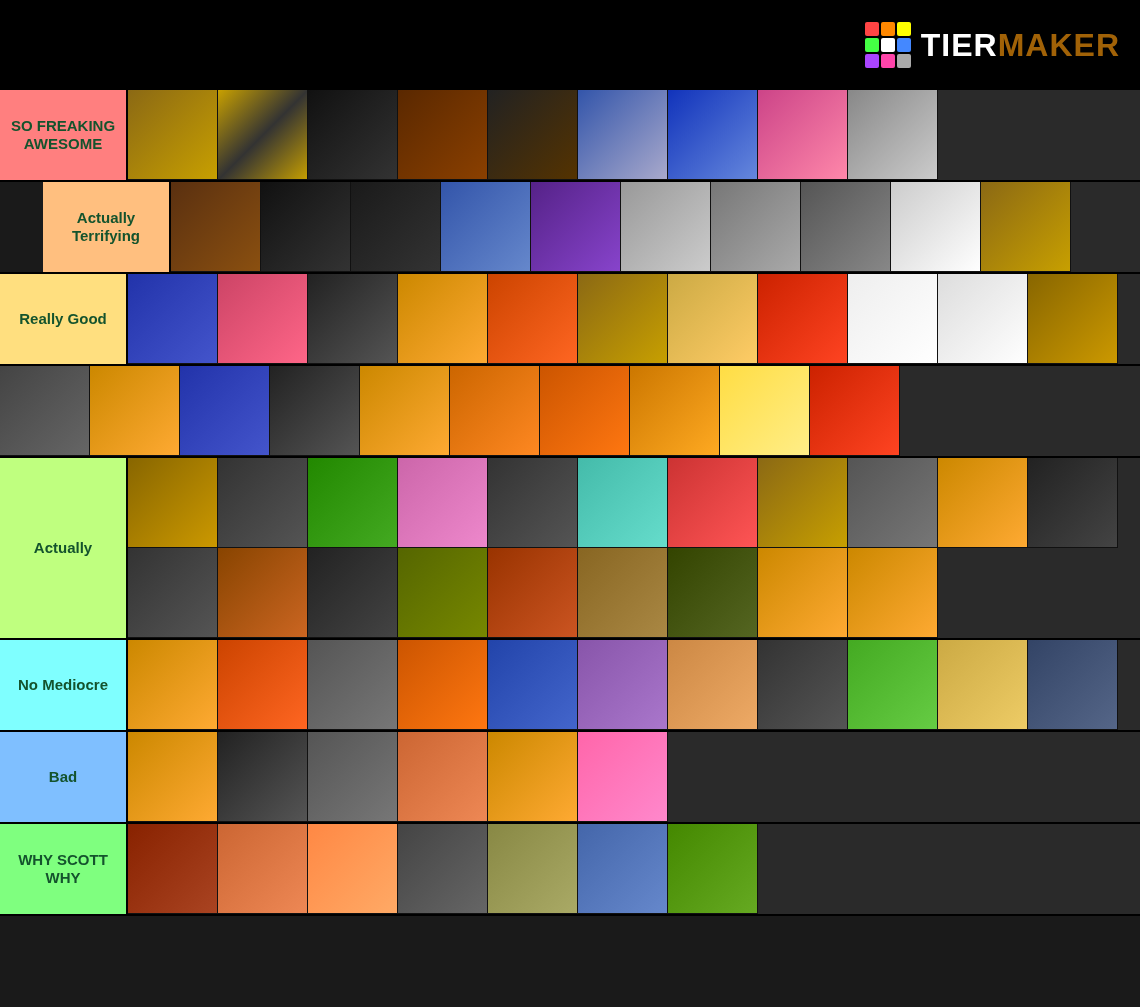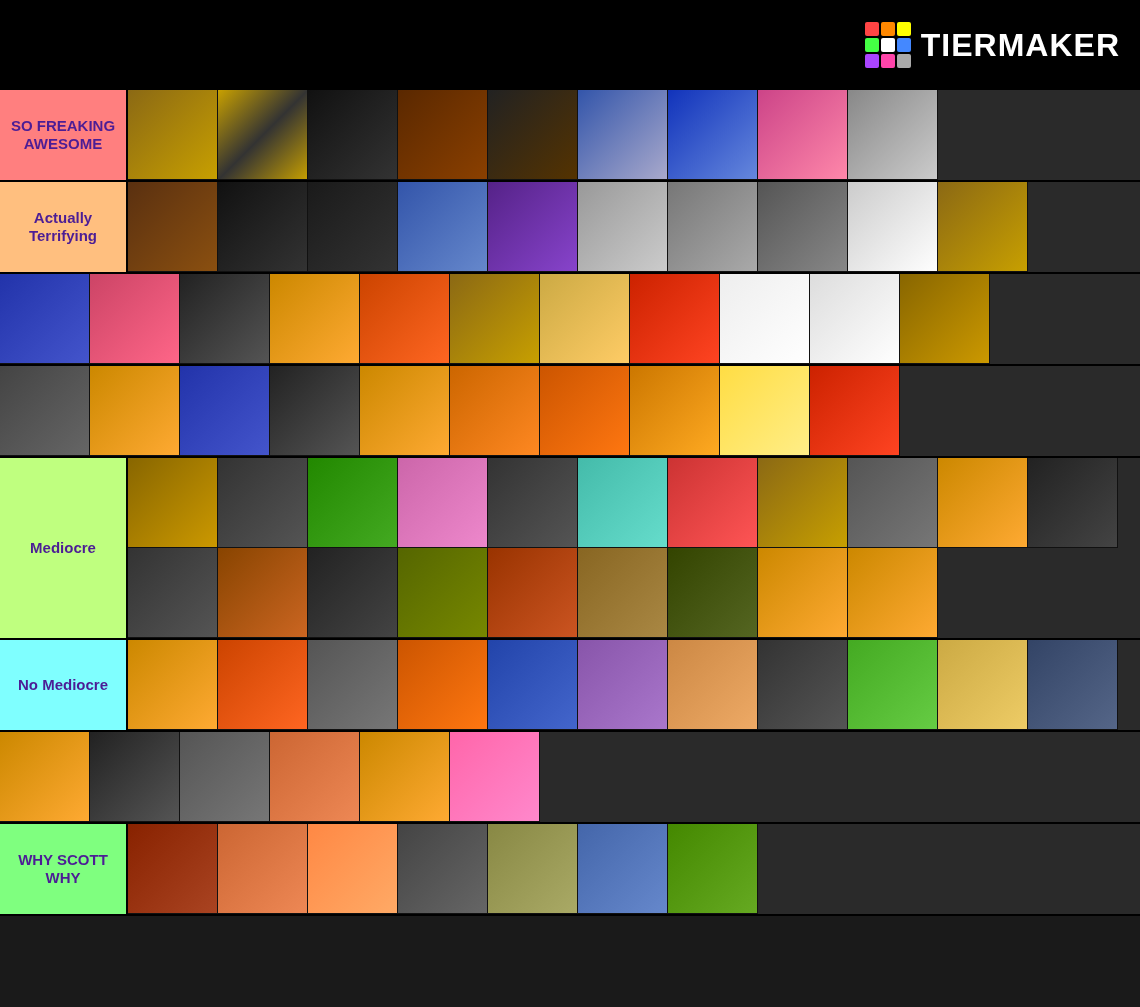--- a/index.html
+++ b/index.html
@@ -20,21 +20,21 @@
       width: 128px;
       min-width: 128px;
       display: flex;
       align-items: center;
       justify-content: center;
       text-align: center;
       font-weight: bold;
       font-size: 15px;
       padding: 8px;
       border-right: 2px solid #000;
-      color: #4c1d95;
+      color: #14532d;
       word-break: break-word;
       line-height: 1.2;
     }
     .tier-content {
       display: flex;
       flex-wrap: wrap;
       flex: 1;
       background: #2a2a2a;
       align-items: flex-start;
     }
@@ -80,21 +80,21 @@
       height: 14px;
       border-radius: 2px;
     }
     .logo-text {
       font-size: 32px;
       font-weight: 900;
       color: white;
       letter-spacing: 1px;
     }
     .logo-text span {
-      color: #ffffff;
+      color: #a16207;
     }
 
     
     .img-placeholder {
       width: 90px;
       height: 90px;
       display: flex;
       align-items: center;
       justify-content: center;
       font-size: 8px;
@@ -157,21 +157,21 @@
           </div>
           <div class="tier-cell">
             <div class="img-placeholder" style="background: linear-gradient(135deg, rgb(204, 68, 136), rgb(255, 136, 170));"></div>
           </div>
           <div class="tier-cell">
             <div class="img-placeholder" style="background: linear-gradient(135deg, rgb(136, 136, 136), rgb(204, 204, 204));"></div>
           </div>
         </div>
       </div>
       <div class="tier-row">
-        <div class="tier-label" style="background: rgb(255, 191, 127);">Actually Terrifying</div>
+        <div class="tier-label" style="background: rgb(255, 191, 127); margin-left: 43px;">Actually Terrifying</div>
         <div class="tier-content">
           <div class="tier-cell">
             <div class="img-placeholder" style="background: linear-gradient(135deg, rgb(90, 48, 16), rgb(139, 80, 16));"></div>
           </div>
           <div class="tier-cell">
             <div class="img-placeholder" style="background: linear-gradient(135deg, rgb(17, 17, 17), rgb(51, 51, 51));"></div>
           </div>
           <div class="tier-cell">
             <div class="img-placeholder" style="background: linear-gradient(135deg, rgb(26, 26, 26), rgb(51, 51, 51));"></div>
           </div>
@@ -192,20 +192,21 @@
           </div>
           <div class="tier-cell">
             <div class="img-placeholder" style="background: linear-gradient(135deg, rgb(204, 204, 204), rgb(255, 255, 255));"></div>
           </div>
           <div class="tier-cell">
             <div class="img-placeholder" style="background: linear-gradient(135deg, rgb(139, 105, 20), rgb(200, 160, 0));"></div>
           </div>
         </div>
       </div>
       <div class="tier-row">
+        <div class="tier-label" style="background: rgb(255, 223, 127);">Really Good</div>
         <div class="tier-content">
           <div class="tier-cell">
             <div class="img-placeholder" style="background: linear-gradient(135deg, rgb(34, 51, 170), rgb(68, 85, 204));"></div>
           </div>
           <div class="tier-cell">
             <div class="img-placeholder" style="background: linear-gradient(135deg, rgb(204, 68, 102), rgb(255, 102, 136));"></div>
           </div>
           <div class="tier-cell">
             <div class="img-placeholder" style="background: linear-gradient(135deg, rgb(34, 34, 34), rgb(85, 85, 85));"></div>
           </div>
@@ -263,21 +264,21 @@
           </div>
           <div class="tier-cell">
             <div class="img-placeholder" style="background: linear-gradient(135deg, rgb(255, 221, 68), rgb(255, 238, 136));"></div>
           </div>
           <div class="tier-cell">
             <div class="img-placeholder" style="background: linear-gradient(135deg, rgb(204, 34, 0), rgb(255, 68, 34));"></div>
           </div>
         </div>
       </div>
       <div class="tier-row">
-        <div class="tier-label" style="background: rgb(191, 255, 127);">Mediocre</div>
+        <div class="tier-label" style="background: rgb(191, 255, 127);">Actually</div>
         <div class="tier-content">
           <div class="tier-cell">
             <div class="img-placeholder" style="background: linear-gradient(135deg, rgb(136, 102, 0), rgb(204, 153, 0));"></div>
           </div>
           <div class="tier-cell">
             <div class="img-placeholder" style="background: linear-gradient(135deg, rgb(51, 51, 51), rgb(85, 85, 85));"></div>
           </div>
           <div class="tier-cell">
             <div class="img-placeholder" style="background: linear-gradient(135deg, rgb(34, 136, 0), rgb(68, 170, 34));"></div>
           </div>
@@ -366,20 +367,21 @@
           </div>
           <div class="tier-cell">
             <div class="img-placeholder" style="background: linear-gradient(135deg, rgb(204, 170, 68), rgb(238, 204, 102));"></div>
           </div>
           <div class="tier-cell">
             <div class="img-placeholder" style="background: linear-gradient(135deg, rgb(51, 68, 102), rgb(85, 102, 136));"></div>
           </div>
         </div>
       </div>
       <div class="tier-row">
+        <div class="tier-label" style="background: rgb(127, 191, 255);">Bad</div>
         <div class="tier-content">
           <div class="tier-cell">
             <div class="img-placeholder" style="background: linear-gradient(135deg, rgb(204, 136, 0), rgb(255, 170, 51));"></div>
           </div>
           <div class="tier-cell">
             <div class="img-placeholder" style="background: linear-gradient(135deg, rgb(34, 34, 34), rgb(85, 85, 85));"></div>
           </div>
           <div class="tier-cell">
             <div class="img-placeholder" style="background: linear-gradient(135deg, rgb(85, 85, 85), rgb(119, 119, 119));"></div>
           </div>

